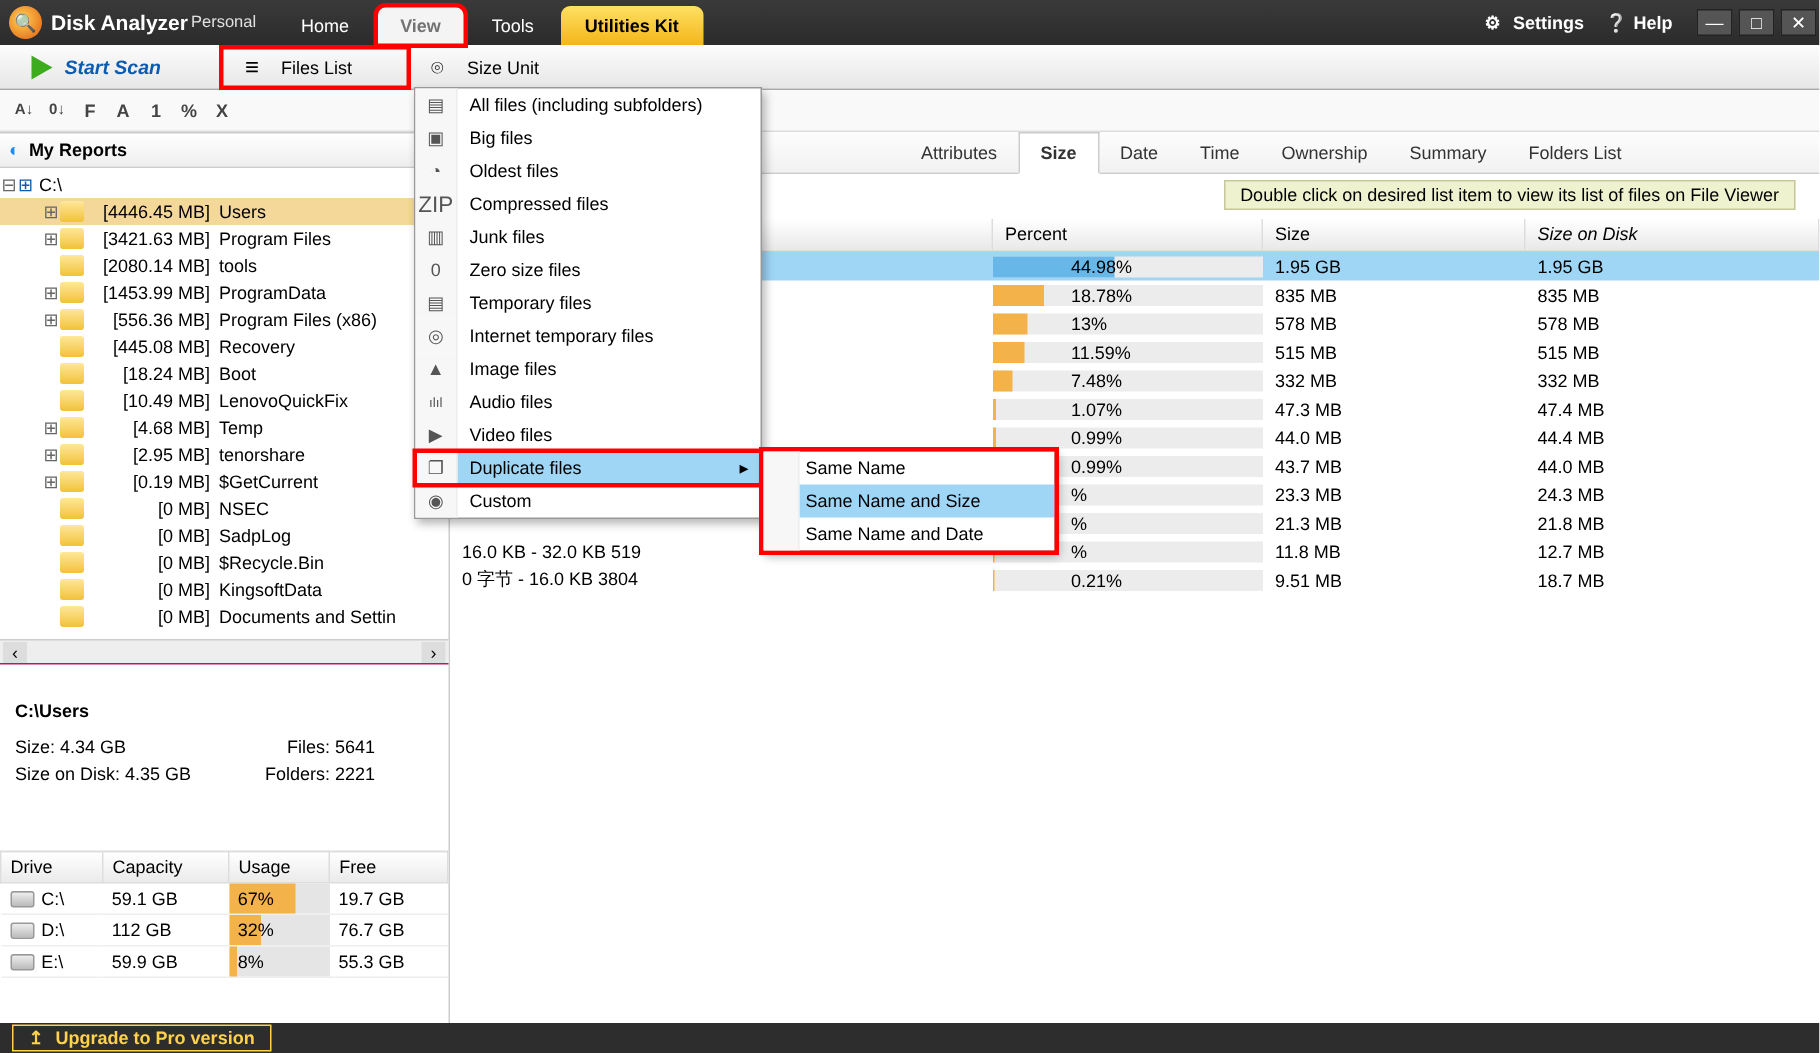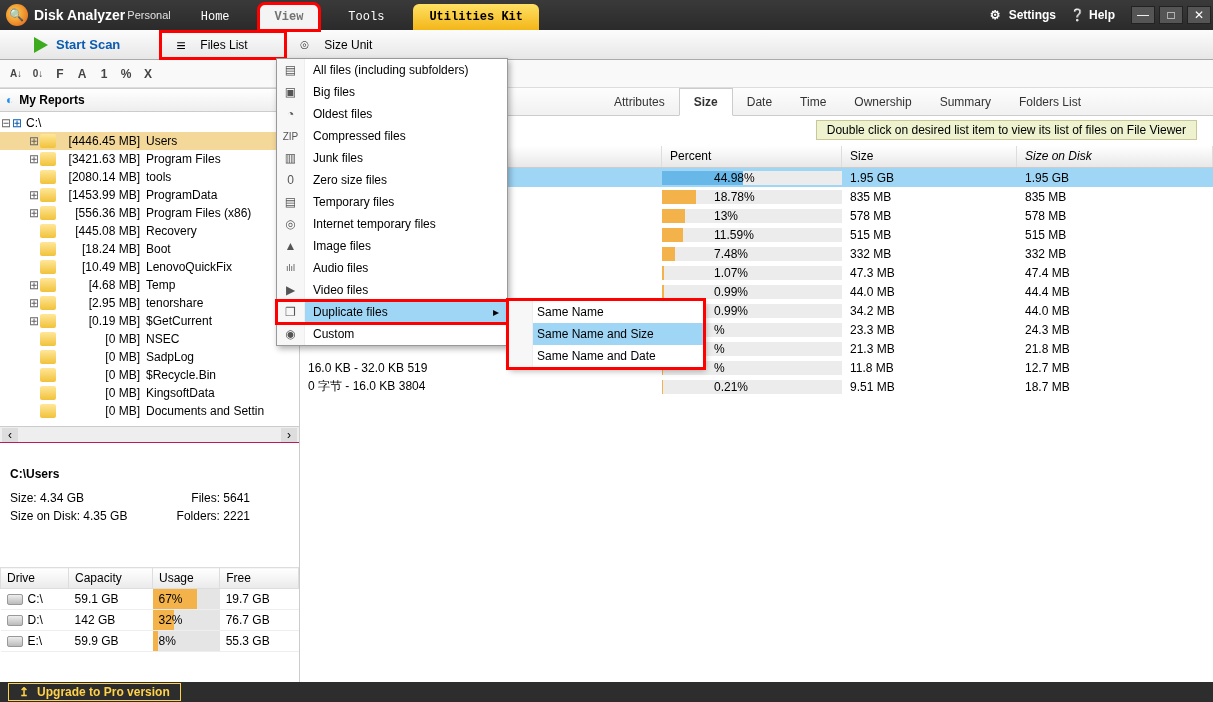--- a/index.html
+++ b/index.html
@@ -4,37 +4,37 @@
 <style>
 * { margin: 0; padding: 0; box-sizing: border-box; font-family: "Segoe UI", Tahoma, sans-serif; font-size: 12px; }
 html, body { width: 1213px; height: 702px; overflow: hidden; background: #fff; }
 
 
 .titlebar { height: 30px; background: linear-gradient(#3a3a3a,#2b2b2b); display: flex; align-items: center; color: #fff; }
 .titlebar .logo { width: 22px; height: 22px; margin: 0 6px; border-radius: 50%; background: radial-gradient(circle at 40% 40%, #ffd34d, #e05a15); display:flex;align-items:center;justify-content:center;}
 .titlebar .app-name { font-weight: bold; font-size: 14px; margin-right: 2px; }
 .titlebar .app-sub { font-size: 11px; opacity: .85; margin-right: 14px; }
 .titlebar .navtabs { display: flex; height: 100%; align-items: flex-end; }
-.navtab { padding: 6px 16px 6px; color: #fff; border-radius: 6px 6px 0 0; margin-right: 13px; cursor: pointer; font-family: Liberation Mono, monospace; }
+.navtab { padding: 6px 16px 6px; color: #fff; border-radius: 6px 6px 0 0; margin-right: 2px; cursor: pointer; }
 .navtab.active { background: #f4f4f4; color: #737373; font-weight: 600; }
 .navtab.util { background: linear-gradient(#ffe063,#f3b619); color: #000; font-weight: 600; }
 .titlebar .spacer { flex: 1; }
 .titlebar .t-link { display: flex; align-items: center; gap: 5px; margin-right: 14px; cursor: pointer; font-weight: 600; color:#fff;}
 .titlebar .winbtns { display: flex; }
 .winbtn { width: 24px; height: 18px; margin: 0 2px; background: #555; display:flex;align-items:center;justify-content:center;color:#fff;border:1px solid #222;}
 .gear,.help-icon{width:14px;height:14px;display:inline-block;}
 .gear::before{content:"⚙";}
 .help-icon::before{content:"❔";}
 
 .redbox { outline: 3px solid #ff0000; outline-offset: -1px; }
 
 
 .ribbon { height: 30px; background: linear-gradient(#fcfcfc,#e7e7e7); border-bottom: 1px solid #aaa; display:flex; align-items:center;}
 .r-btn { height: 26px; display:flex; align-items:center; padding: 0 14px; gap:8px; border:1px solid transparent; }
-.scan { padding-left: 33px; }
+.scan { padding-left: 20px; font-style: italic; }
 .scan .play { width:0;height:0;border-left:14px solid #3cab1e;border-top:8px solid transparent;border-bottom:8px solid transparent;}
 .scan-label{ color:#0b5bb0; font-weight:bold; font-size:13px;}
 .r-icon{width:16px;height:16px;display:inline-block;}
 .i-list::before{content:"≡";font-size:16px;}
 .i-unit::before{content:"⌾";font-size:14px;}
 
 
 .toolstrip { height:28px; background:#f9f9f9;border-bottom:1px solid #ddd; display:flex;align-items:center;gap:2px;padding-left:6px;}
 .tool { width:20px;height:20px;display:flex;align-items:center;justify-content:center;font-weight:bold;color:#444;border-radius:2px;}
 .tool.sort::before{content:"A↓";font-size:10px;}
@@ -325,21 +325,21 @@
         </thead>
       <tbody id="drive-rows">
           <tr>
             <td><span class="drv-ico"></span>C:\</td>
             <td>59.1 GB</td>
             <td class="usage"><div class="bar2" style="width:100%"></div><div class="bar" style="width:67%"></div><span>67%</span></td>
             <td>19.7 GB</td>
           </tr>
           <tr>
             <td><span class="drv-ico"></span>D:\</td>
-            <td>142 GB</td>
+            <td>112 GB</td>
             <td class="usage"><div class="bar2" style="width:100%"></div><div class="bar" style="width:32%"></div><span>32%</span></td>
             <td>76.7 GB</td>
           </tr>
           <tr>
             <td><span class="drv-ico"></span>E:\</td>
             <td>59.9 GB</td>
             <td class="usage"><div class="bar2" style="width:100%"></div><div class="bar" style="width:8%"></div><span>8%</span></td>
             <td>55.3 GB</td>
           </tr>
         </tbody>
@@ -404,21 +404,21 @@
           </div>
           <div class="grow">
             <div class="gc a"></div>
             <div class="gc b"><div class="pbg"></div><div class="pbar" style="width:0.99%"></div><span>0.99%</span></div>
             <div class="gc c">44.0 MB</div>
             <div class="gc d">44.4 MB</div>
           </div>
           <div class="grow">
             <div class="gc a"></div>
             <div class="gc b"><div class="pbg"></div><div class="pbar" style="width:0.99%"></div><span>0.99%</span></div>
-            <div class="gc c">34.2 MB</div>
+            <div class="gc c">43.7 MB</div>
             <div class="gc d">44.0 MB</div>
           </div>
           <div class="grow">
             <div class="gc a"></div>
             <div class="gc b"><div class="pbg"></div><div class="pbar" style="width:0.5%"></div><span>%</span></div>
             <div class="gc c">23.3 MB</div>
             <div class="gc d">24.3 MB</div>
           </div>
           <div class="grow">
             <div class="gc a"></div>
@@ -458,21 +458,21 @@
       </div>
       <div class="menu-row">
         <div class="menu-ico" style="font-size:12px">▣</div>
         <span>Big files</span>
       </div>
       <div class="menu-row">
         <div class="menu-ico" style="font-size:12px">◔</div>
         <span>Oldest files</span>
       </div>
       <div class="menu-row">
-        <div class="menu-ico" style="font-size:10px">ZIP</div>
+        <div class="menu-ico" style="font-size:15px">ZIP</div>
         <span>Compressed files</span>
       </div>
       <div class="menu-row">
         <div class="menu-ico" style="font-size:12px">▥</div>
         <span>Junk files</span>
       </div>
       <div class="menu-row">
         <div class="menu-ico" style="font-size:12px">0</div>
         <span>Zero size files</span>
       </div>

